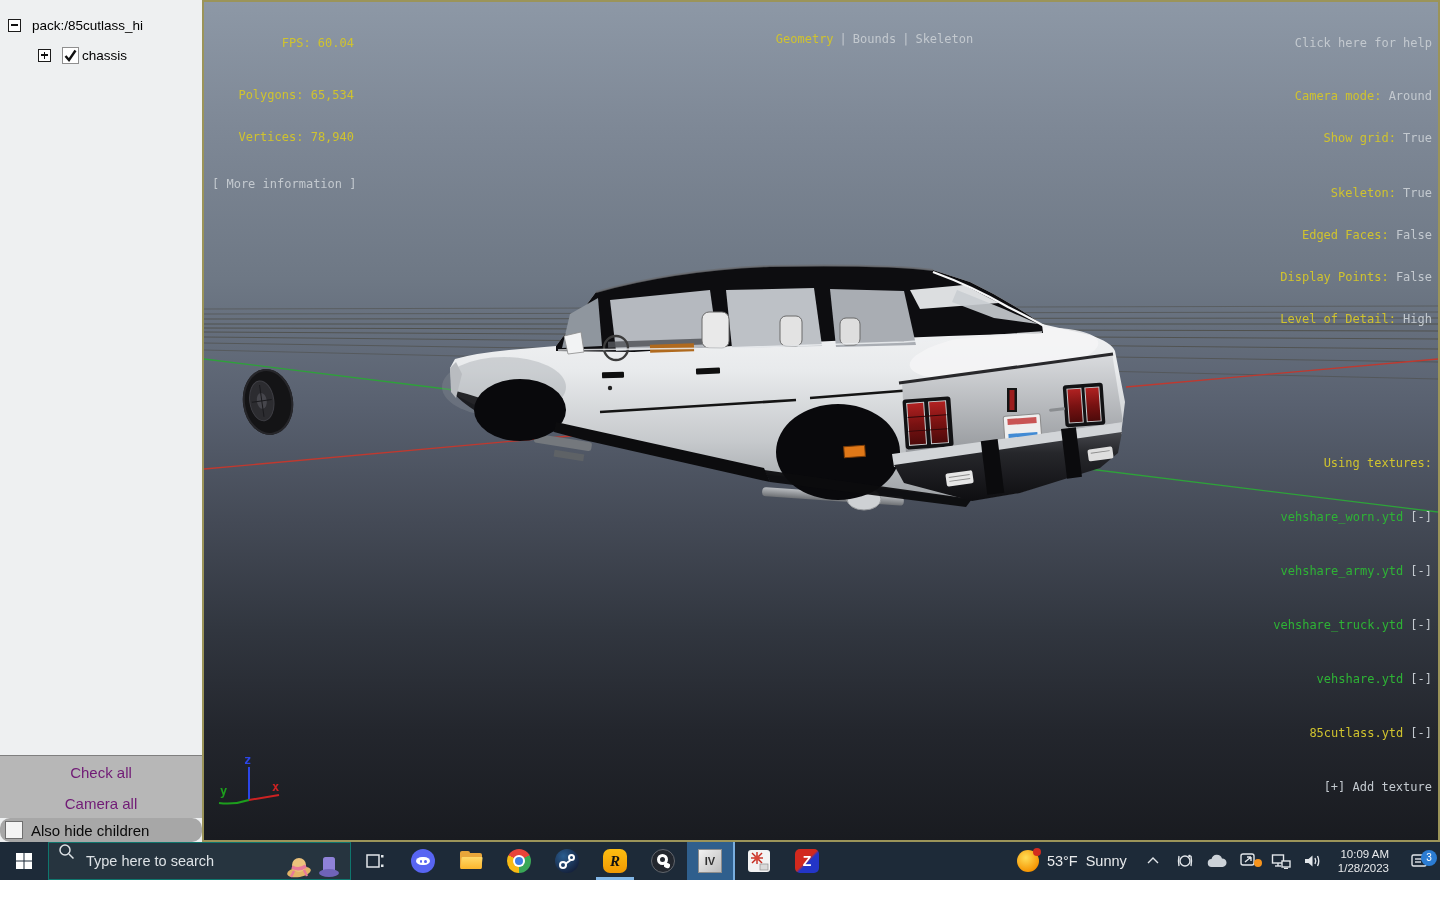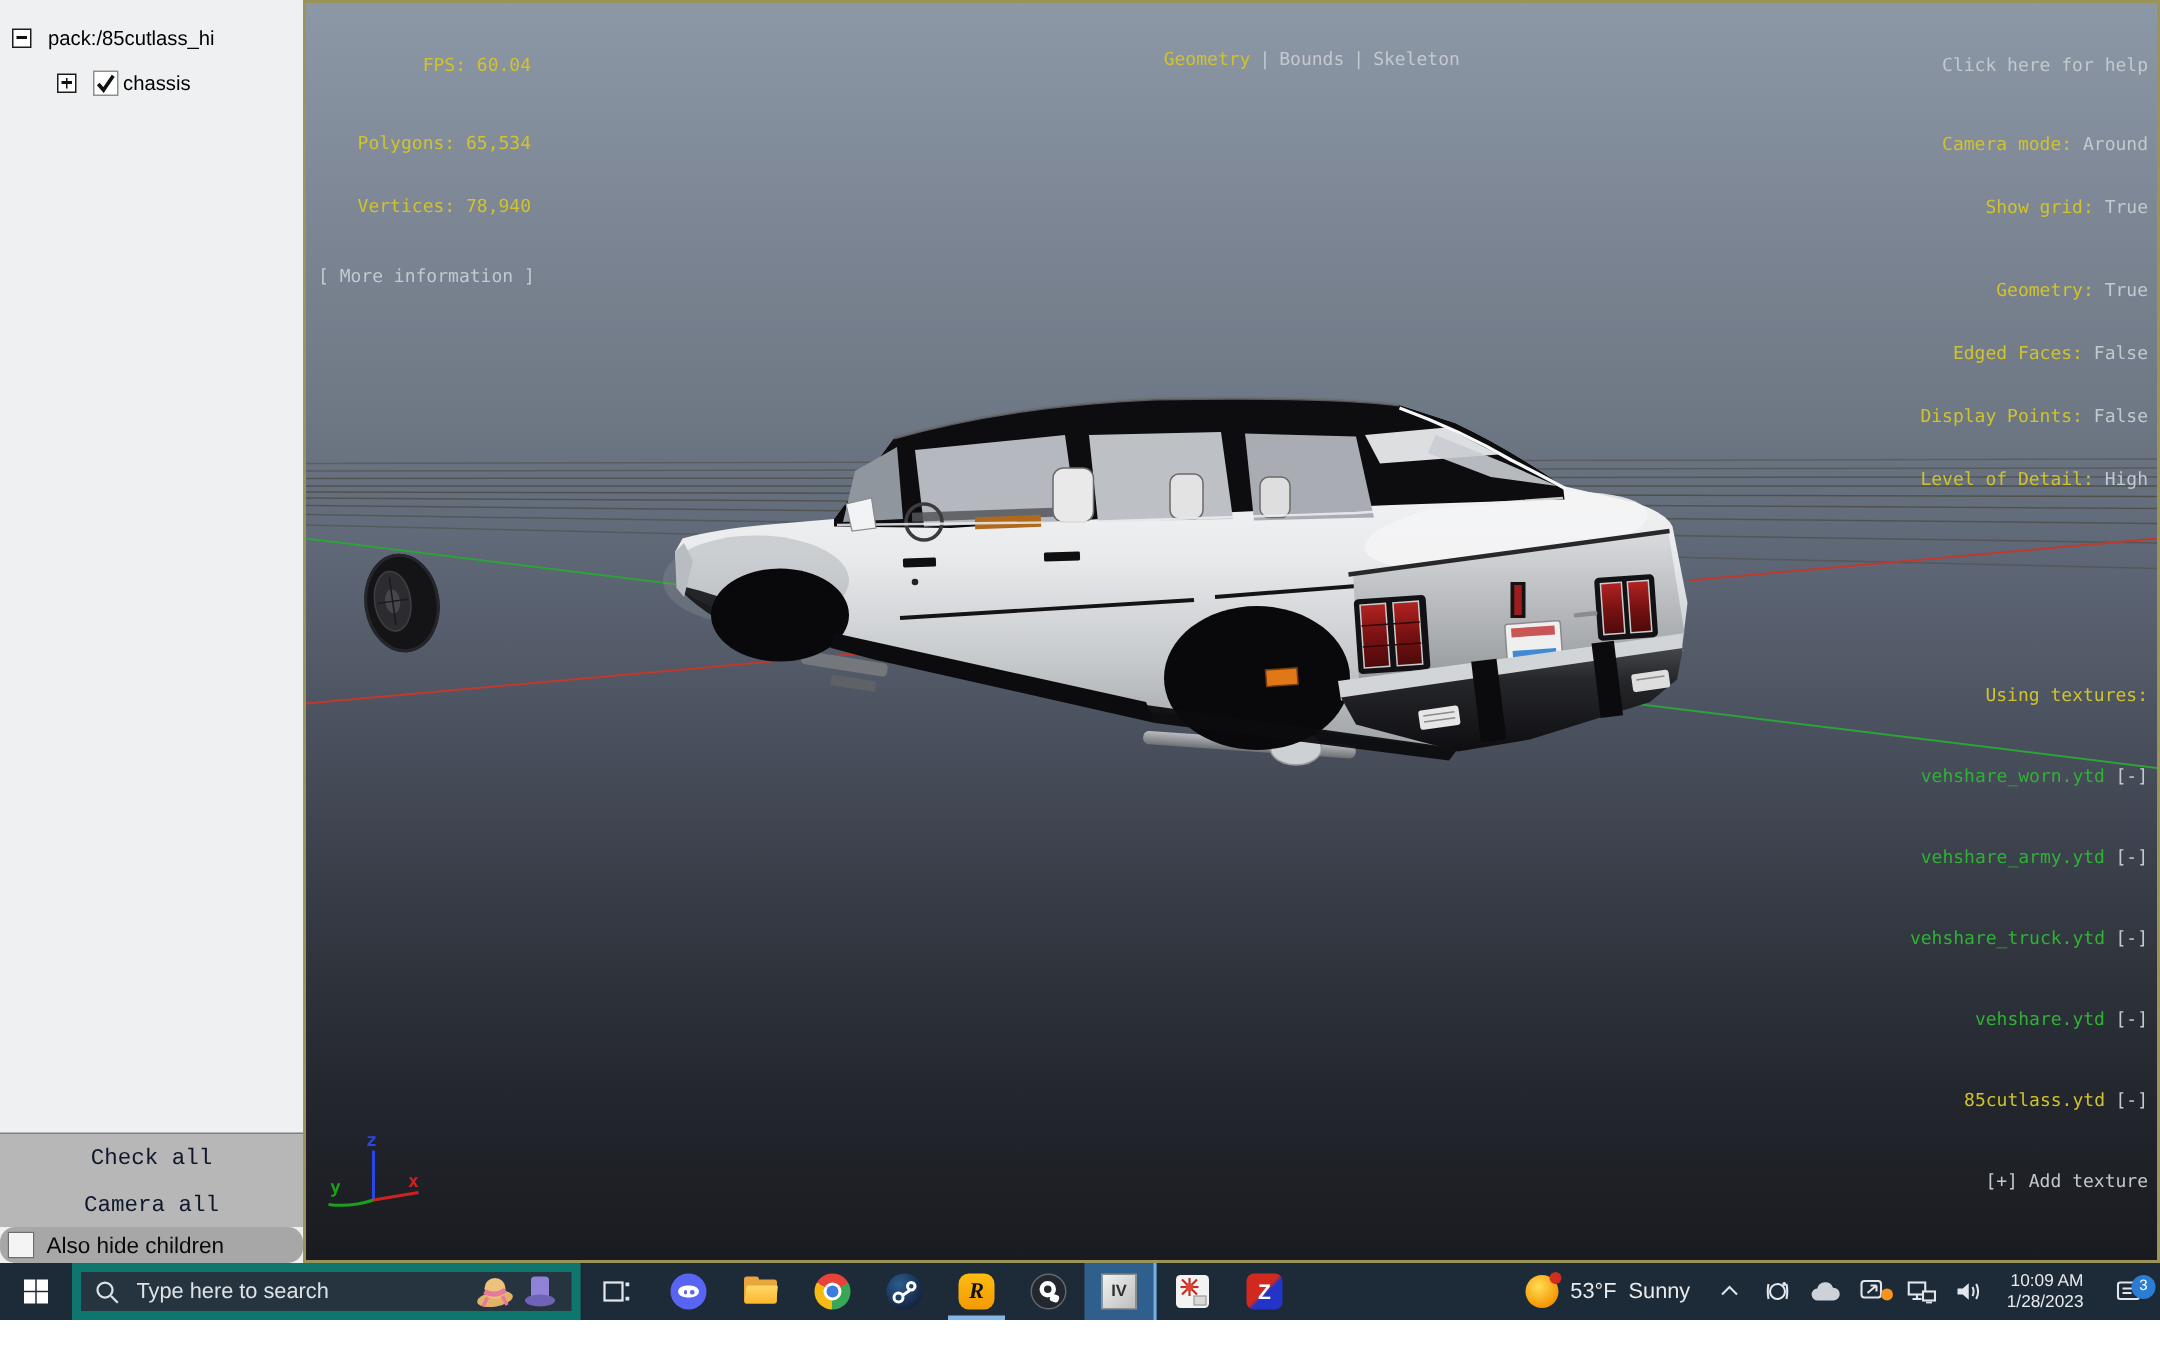--- a/index.html
+++ b/index.html
@@ -24,21 +24,21 @@
   .tree-row{display:flex;align-items:center;font-size:13.5px;color:#000;}
   .tree-root{padding-left:8px;height:28px;}
   .tree-child{margin-left:38px;height:32px;}
   .expander{width:13px;height:13px;border:1.5px solid #1c1c1c;background:#fff;position:relative;flex:none;}
   .expander.minus::after{content:"";position:absolute;left:2px;right:2px;top:50%;height:1.5px;margin-top:-1px;background:#111;}
   .expander.plus::after{content:"";position:absolute;left:2px;right:2px;top:50%;height:1.5px;margin-top:-1px;background:#111;}
   .expander.plus::before{content:"";position:absolute;top:2px;bottom:2px;left:50%;width:1.5px;margin-left:-1px;background:#111;}
   .tree-root .lbl{margin-left:11px;}
   .checkbox{width:17px;height:17px;border:1px solid #8f8f8f;background:#fff;margin:0 3px 0 11px;display:flex;align-items:center;justify-content:center;flex:none;}
   .sidebar-bottom{border-top:1px solid #7f7f7f;}
-  .sb-btn{height:32px;background:#b7b7b7;display:flex;align-items:center;justify-content:center;font-size:15px;color:#0f172a;font-family:Liberation Mono, monospace;}
+  .sb-btn{height:32px;background:#b7b7b7;display:flex;align-items:center;justify-content:center;font-size:15px;color:#701a75;}
   .sb-btn.second{height:30px;}
   .hide-row{height:24px;background:#a7a7a7;display:flex;align-items:center;font-size:15px;color:#0a0a0a;padding-left:5px;gap:8px;border-radius:10px;}
   .hide-checkbox{width:18px;height:18px;background:#f4f4f4;border:1px solid #6f6f6f;flex:none;}
 
   
   .viewport{flex:1;position:relative;overflow:hidden;border:2px solid var(--viewport-border,#9b9459);
     background:linear-gradient(180deg,#8d98a6 0%,#7e8896 15%,#6e7885 33%,#596170 48%,#444a56 62%,#31363f 75%,#23262d 87%,#191b20 100%);}
   .scene{position:absolute;inset:0;width:100%;height:100%;}
   .ov{position:absolute;font:12px "DejaVu Sans Mono",monospace;line-height:14px;white-space:pre;}
   .yellow{color:var(--accent-yellow,#d0c32e);}
@@ -51,21 +51,21 @@
   .tabs .sep{margin:0 6px;}
   .panel-right{top:6px;right:6px;text-align:right;}
   .pr-gap1{margin-top:11px;}
   .pr-gap2{margin-top:13px;}
   .textures{bottom:8px;right:6px;text-align:right;line-height:18px;}
   .textures .act{margin-left:7px;}
 
   
   .taskbar{height:38px;background:var(--taskbar-bg,#1d2a38);display:flex;align-items:stretch;color:#e8eaec;}
   .tb-btn{width:48px;display:flex;align-items:center;justify-content:center;position:relative;flex:none;}
-  .search{width:339px;background:#26343f;border:6px solid #0f766e;display:flex;align-items:center;padding:0 9px;gap:9px;flex:none;}
+  .search{width:303px;background:#26343f;border:1px solid #0f766e;display:flex;padding:0 9px;gap:9px;flex:none;}
   .search input{background:transparent;border:none;outline:none;color:#e6e9eb;font-size:14.5px;flex:1;font-family:"Liberation Sans",sans-serif;}
   .search input::placeholder{color:#dde2e6;opacity:1;}
   .hats{display:flex;align-items:flex-end;gap:4px;}
   .underline{position:absolute;bottom:0;left:5px;right:5px;height:3px;background:#83b7e6;}
   .cell-active{background:var(--active-app,#2f5f8d);border-right:2px solid #79aede;}
   .icon24{width:24px;height:24px;position:relative;flex:none;}
   .chrome-outer{width:24px;height:24px;border-radius:50%;background:conic-gradient(from 60deg,#3aa757 0 120deg,#f7ba14 120deg 240deg,#e8433a 240deg 360deg);position:relative;}
   .chrome-white{position:absolute;left:6px;top:6px;width:12px;height:12px;border-radius:50%;background:#fff;}
   .chrome-blue{position:absolute;left:8px;top:8px;width:8px;height:8px;border-radius:50%;background:#3e7de0;}
   .rockstar{width:24px;height:24px;border-radius:7px;background:linear-gradient(180deg,#fdbd11,#f29a02);display:flex;align-items:center;justify-content:center;font:italic bold 15px "Liberation Serif",serif;color:#111;}
@@ -286,21 +286,21 @@
       </div>
 
       <div class="ov tabs">
         <span class="yellow">Geometry</span><span class="gray sep">|</span><span class="gray">Bounds</span><span class="gray sep">|</span><span class="gray">Skeleton</span>
       </div>
 
       <div class="ov panel-right">
         <div class="gray">Click here for help</div>
         <div class="pr-gap1"><span class="yellow">Camera mode:</span><span class="gray"> </span><span class="gray">Around</span></div>
         <div><span class="yellow">Show grid:</span><span class="gray"> </span><span class="gray">True</span></div>
-        <div class="pr-gap2"><span class="yellow">Geometry:</span><span class="gray"> </span><span class="gray">True</span></div>
+        <div class="pr-gap2"><span class="yellow">Skeleton:</span><span class="gray"> </span><span class="gray">True</span></div>
         <div><span class="yellow">Edged Faces:</span><span class="gray"> </span><span class="gray">False</span></div>
         <div><span class="yellow">Display Points:</span><span class="gray"> </span><span class="gray">False</span></div>
         <div><span class="yellow">Level of Detail:</span><span class="gray"> </span><span class="gray">High</span></div>
       </div>
 
       <div class="ov textures">
         <div class="yellow">Using textures:</div>
         <div><span class="green">vehshare_worn.ytd</span><span class="gray act">[-]</span></div>
         <div><span class="green">vehshare_army.ytd</span><span class="gray act">[-]</span></div>
         <div><span class="green">vehshare_truck.ytd</span><span class="gray act">[-]</span></div>

